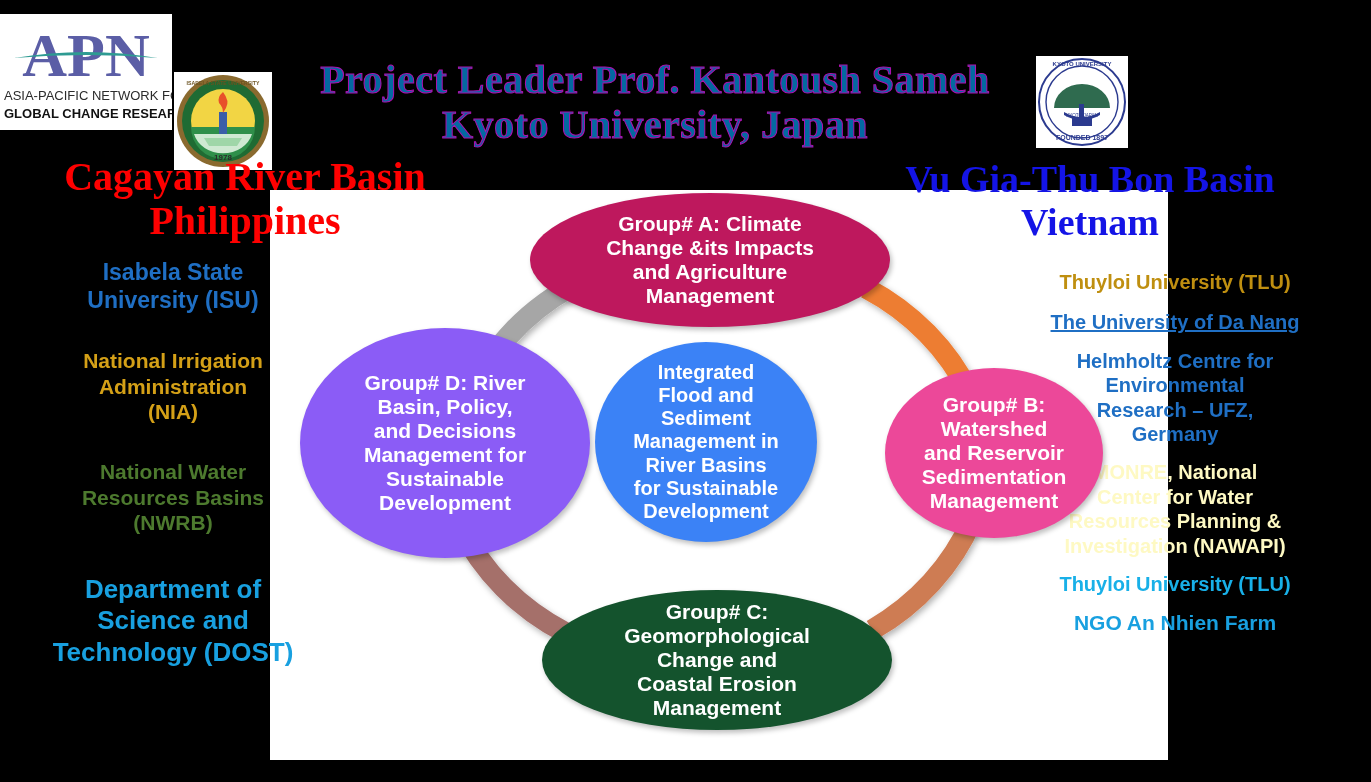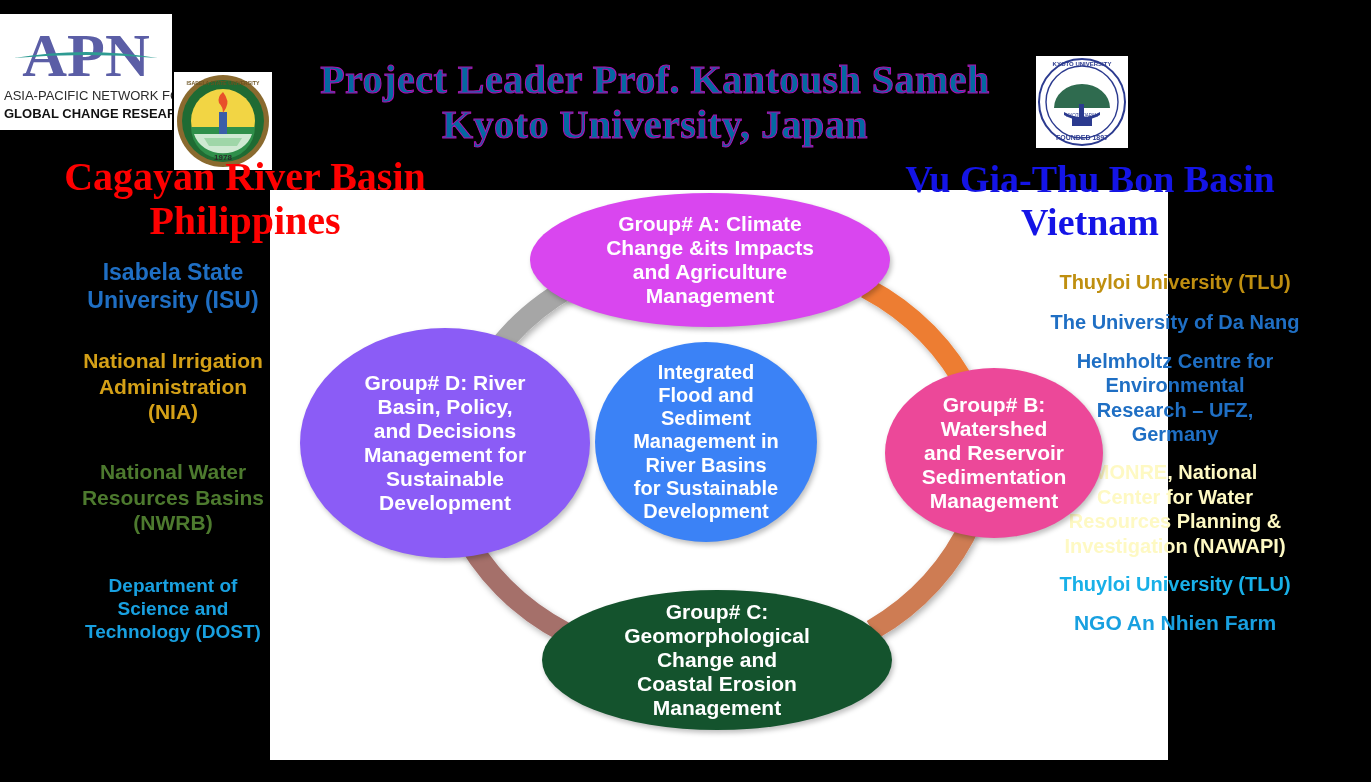--- a/index.html
+++ b/index.html
@@ -65,21 +65,21 @@
   .arcs{position:absolute;left:0;top:0;}
   .bubble{
     position:absolute;
     display:flex;align-items:center;justify-content:center;
     text-align:center;color:#ffffff;font-weight:bold;
     border-radius:50%;
     white-space:pre-line;
     box-shadow:2px 3px 5px rgba(0,0,0,.25);
     line-height:1.14;
   }
-  .b-a{left:260px;top:3px;width:360px;height:134px;background:#d946ef;font-size:21px;}
+  .b-a{left:260px;top:3px;width:360px;height:134px;background:#be185d;font-size:21px;}
   .b-b{left:615px;top:178px;width:218px;height:170px;background:#ec4899;font-size:21px;}
   .b-c{left:272px;top:400px;width:350px;height:140px;background:#14532d;font-size:21px;}
   .b-d{left:30px;top:138px;width:290px;height:230px;background:#8b5cf6;font-size:21px;}
   .b-center{left:325px;top:152px;width:222px;height:200px;background:#3b82f6;font-size:20px;line-height:1.16;}
 </style>
 </head>
 <body>
 
 <div id="stage">
 
@@ -136,28 +136,28 @@
 
   <div class="col col-left">
     <div class="org" style="color:#1F6FC4;font-size:23px;">Isabela State
 University (ISU)</div>
     <div class="org" style="color:#D4A017;font-size:21px;margin-top:34px;">National Irrigation
 Administration
 (NIA)</div>
     <div class="org" style="color:#4D7A2E;font-size:21px;margin-top:34px;">National Water
 Resources Basins
 (NWRB)</div>
-    <div class="org" style="color:#18A0E0;font-size:19px;margin-top:38px;">Department of
+    <div class="org" style="color:#18A0E0;font-size:26px;margin-top:38px;">Department of
 Science and
 Technology (DOST)</div>
   </div>
 
   <div class="col col-right">
     <div class="org" style="color:#BF8F10;font-size:20px;">Thuyloi University (TLU)</div>
-    <div class="org" style="color:#1F6FC4;font-size:20px;margin-top:16px;">The University of Da Nang</div>
+    <div class="org" style="color:#1F6FC4;font-size:20px;margin-top:16px;text-decoration:underline;">The University of Da Nang</div>
     <div class="org" style="color:#1F6FC4;font-size:20px;margin-top:12px;">Helmholtz Centre for
 Environmental
 Research – UFZ,
 Germany</div>
     <div class="org" style="color:#fef9c3;font-size:20px;margin-top:6px;">MONRE, National
 Center for Water
 Resources Planning &amp;
 Investigation (NAWAPI)</div>
     <div class="org" style="color:#18B0E8;font-size:20px;margin-top:14px;">Thuyloi University (TLU)</div>
     <div class="org" style="color:#18A0E0;font-size:21px;margin-top:8px;">NGO An Nhien Farm</div>

